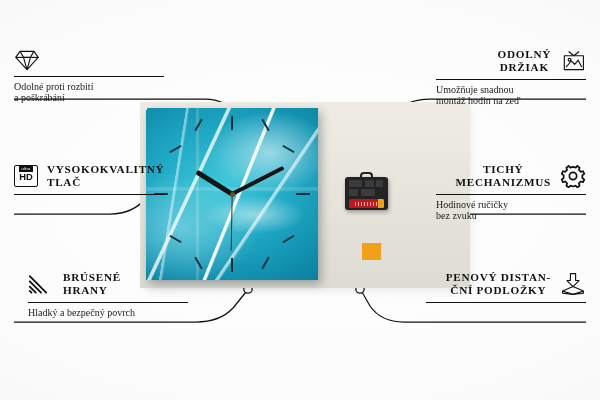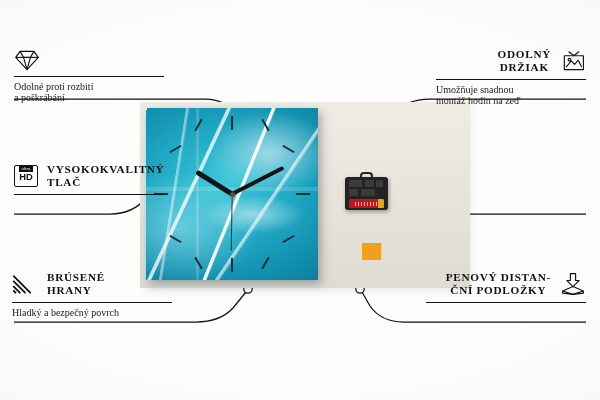--- a/index.html
+++ b/index.html
@@ -205,21 +205,21 @@
       <span class="hd-badge">
         <span class="hd-ultra">ultra</span>
           <span class="hd-hd">HD</span>
       </span>
       <span class="feat-title">VYSOKOKVALITNÝ
 TLAČ</span>
     </div>
     <div class="rule"></div>
   </div>
 
-  <div class="feat left" style="left:12px;top:271px;width:160px;">
+  <div class="feat left" style="left:28px;top:271px;width:160px;">
     <div class="feat-head">
       <span class="ico">
         <svg viewBox="0 0 30 26" fill="none" stroke="#111" stroke-width="2.1" stroke-linecap="round">
           <path d="M2 4 L21 23"></path>
             <path d="M2 10 L15 23"></path>
             <path d="M2 16 L9 23"></path>
             <path d="M2 21 L4 23"></path>
         </svg>
       </span>
       <span class="feat-title">BRÚSENÉ
@@ -241,20 +241,35 @@
         </svg>
       </span>
       <span class="feat-title">ODOLNÝ
 DRŽIAK</span>
     </div>
     <div class="rule"></div>
     <div class="feat-desc">Umožňuje snadnou
 montáž hodin na zeď</div>
   </div>
 
+  <div class="feat right" style="left:436px;top:163px;width:150px;">
+    <div class="feat-head">
+      <span class="ico">
+        <svg viewBox="0 0 30 26" fill="none" stroke="#111" stroke-width="2" stroke-linejoin="round">
+          <path d="M15 2.5 l3.2 .9 1.8-2.0 2.6 2.0 -.8 2.6 2.3 2.3 2.6-.8 1.3 3.1 -2.2 1.6 0 3.2 2.2 1.6 -1.3 3.1 -2.6-.8 -2.3 2.3 .8 2.6 -2.6 2.0 -1.8-2.0 -3.2 .9 -3.2-.9 -1.8 2.0 -2.6-2.0 .8-2.6 -2.3-2.3 -2.6 .8 -1.3-3.1 2.2-1.6 0-3.2 -2.2-1.6 1.3-3.1 2.6 .8 2.3-2.3 -.8-2.6 2.6-2.0 1.8 2.0 Z"></path>
+          <circle cx="15" cy="13" r="4.2"></circle>
+        </svg>
+      </span>
+      <span class="feat-title">TICHÝ
+MECHANIZMUS</span>
+    </div>
+    <div class="rule"></div>
+    <div class="feat-desc">Hodinové ručičky
+bez zvuku</div>
+  </div>
 
   <div class="feat right" style="left:426px;top:271px;width:160px;">
     <div class="feat-head">
       <span class="ico">
         <svg viewBox="0 0 30 26" fill="none" stroke="#111" stroke-width="1.3" stroke-linejoin="round">
           <path d="M12 1 h6 v8 h4 l-7 7 -7-7 h4 Z"></path>
           <path d="M15 16 L27 21 L15 25 L3 21 Z"></path>
           <path d="M3 21 v2.5 L15 25"></path>
             <path d="M27 21 v2.5 L15 25"></path>
         </svg>

